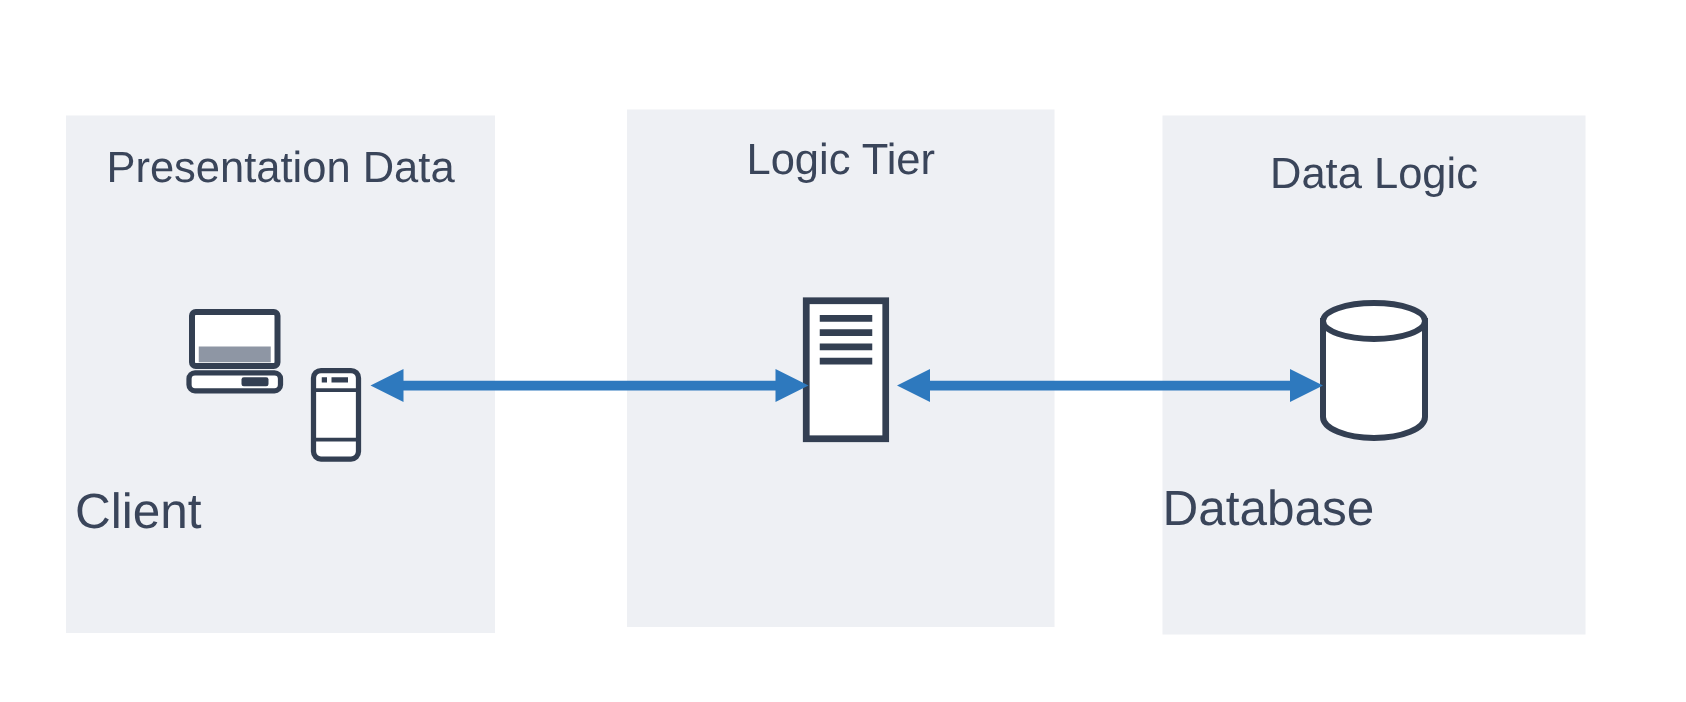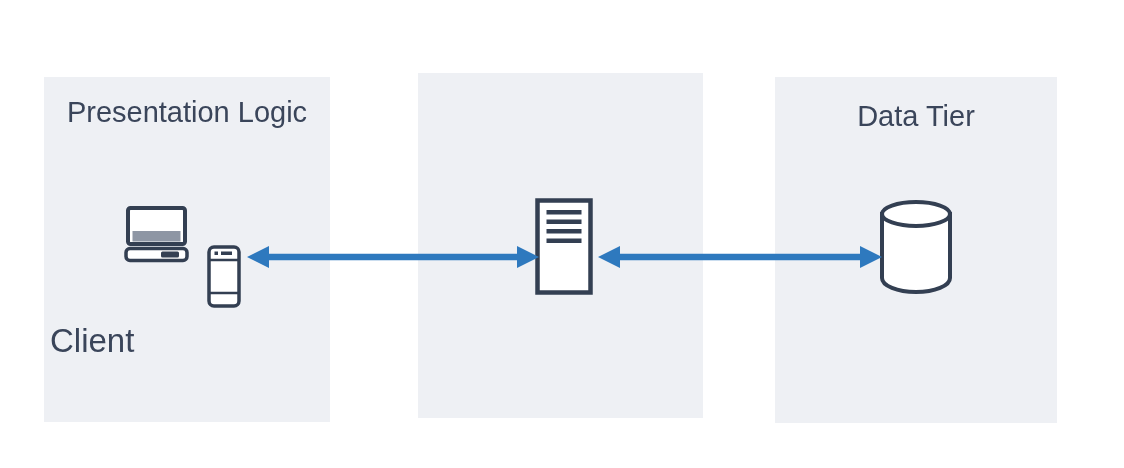--- a/index.html
+++ b/index.html
@@ -68,22 +68,23 @@
 </style>
 </head>
 <body>
 
 <div class="canvas">
 
   <div class="tier-box presentation"></div>
   <div class="tier-box logic"></div>
   <div class="tier-box data"></div>
 
-  <div class="tier-label presentation">Presentation Logic</div>
-  <div class="tier-label data">Data Tier</div>
+  <div class="tier-label presentation">Presentation Data</div>
+  <div class="tier-label logic">Logic Tier</div>
+  <div class="tier-label data">Data Logic</div>
 
   <svg class="icon-svg laptop-svg" width="66" height="62" viewBox="0 0 66 62">
     <rect class="ink-stroke" x="4" y="6" width="57" height="36" rx="2.5" stroke-width="4"></rect>
     <rect class="gray-fill" x="8.5" y="29" width="48" height="10.5"></rect>
     <rect class="ink-stroke" x="2" y="46.5" width="61" height="12" rx="4" stroke-width="3.5"></rect>
     <rect class="ink-fill" x="37" y="49.5" width="18" height="6" rx="1.5"></rect>
   </svg>
   <svg class="icon-svg phone-svg" width="36" height="66" viewBox="0 0 36 66">
     <rect class="ink-stroke" x="3" y="3" width="30" height="59" rx="5" stroke-width="3.5"></rect>
     <line class="ink-stroke-nofill" x1="3" y1="16" x2="33" y2="16" stroke-width="2.5"></line>
@@ -111,14 +112,15 @@
     <polygon class="arrow-head" points="295,17 273,6 273,28"></polygon>
   </svg>
 
   <svg class="arrow-svg arrow-2-svg" width="292" height="34" viewBox="0 0 292 34">
     <line class="arrow-line" x1="24" y1="17" x2="268" y2="17" stroke-width="6.5"></line>
     <polygon class="arrow-head" points="4,17 26,6 26,28"></polygon>
     <polygon class="arrow-head" points="288,17 266,6 266,28"></polygon>
   </svg>
 
   <div class="node-label client">Client</div>
+  <div class="node-label database">Database</div>
 
 </div>
 
 </body></html>

